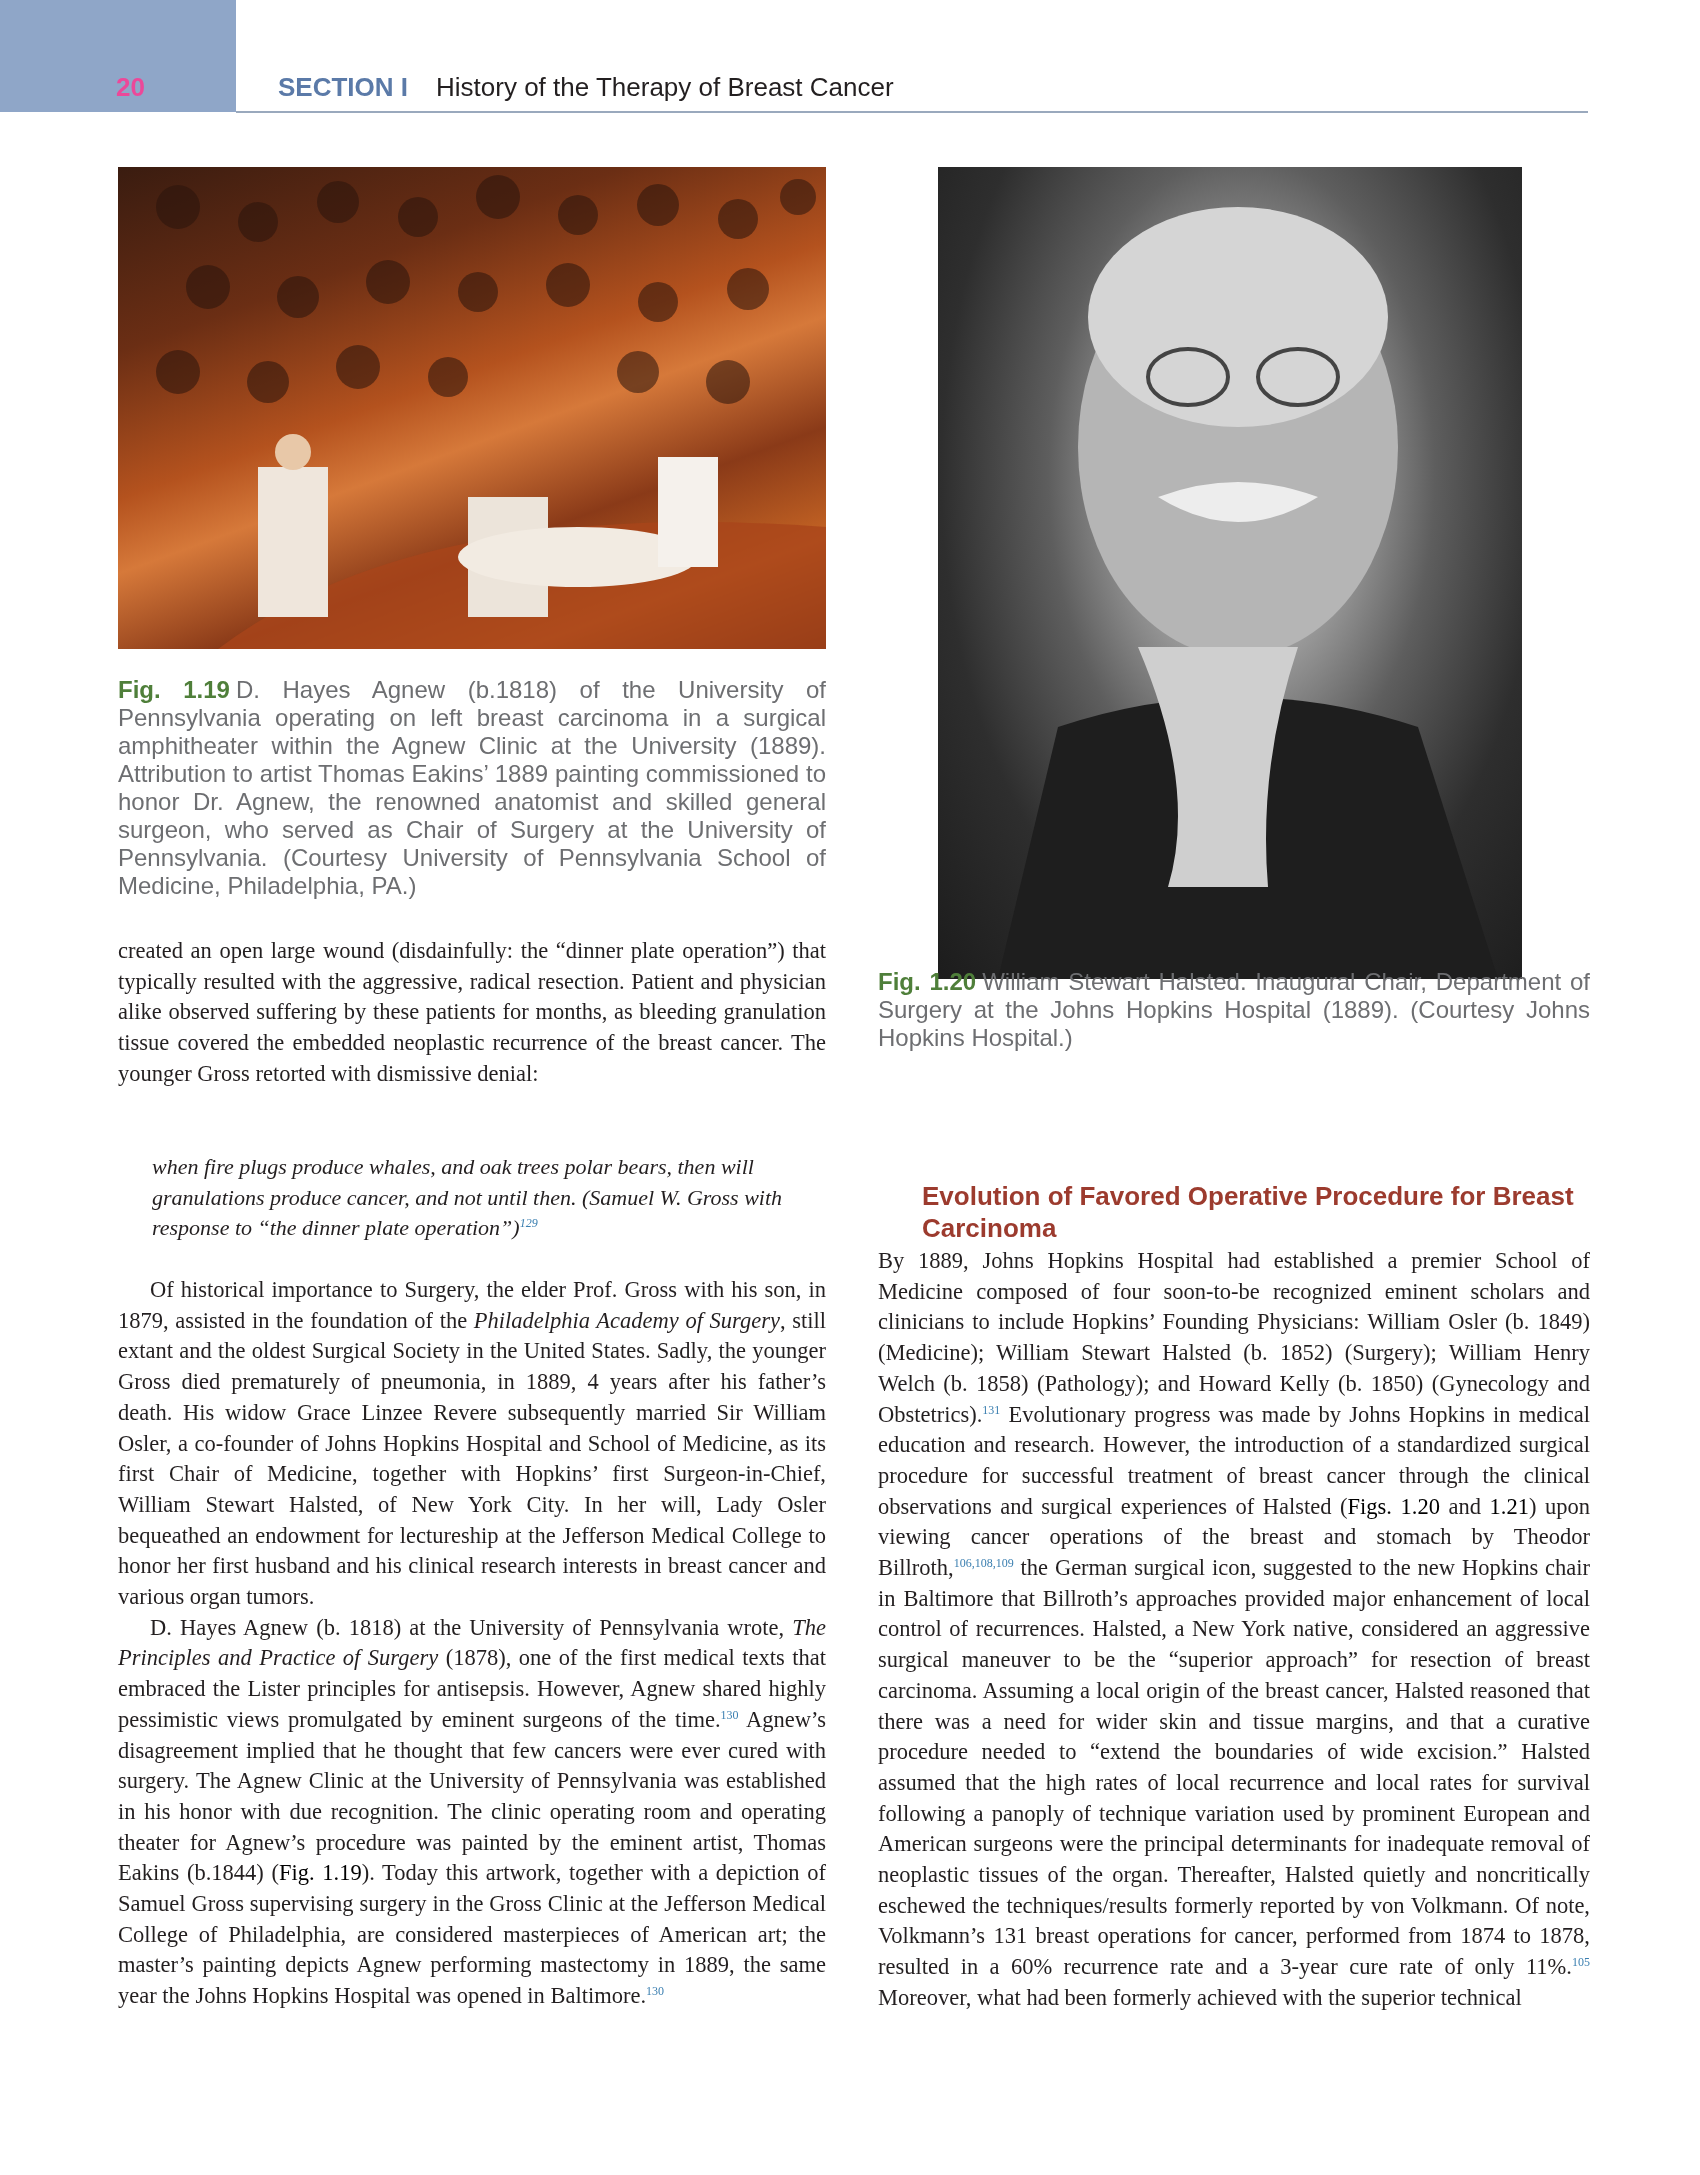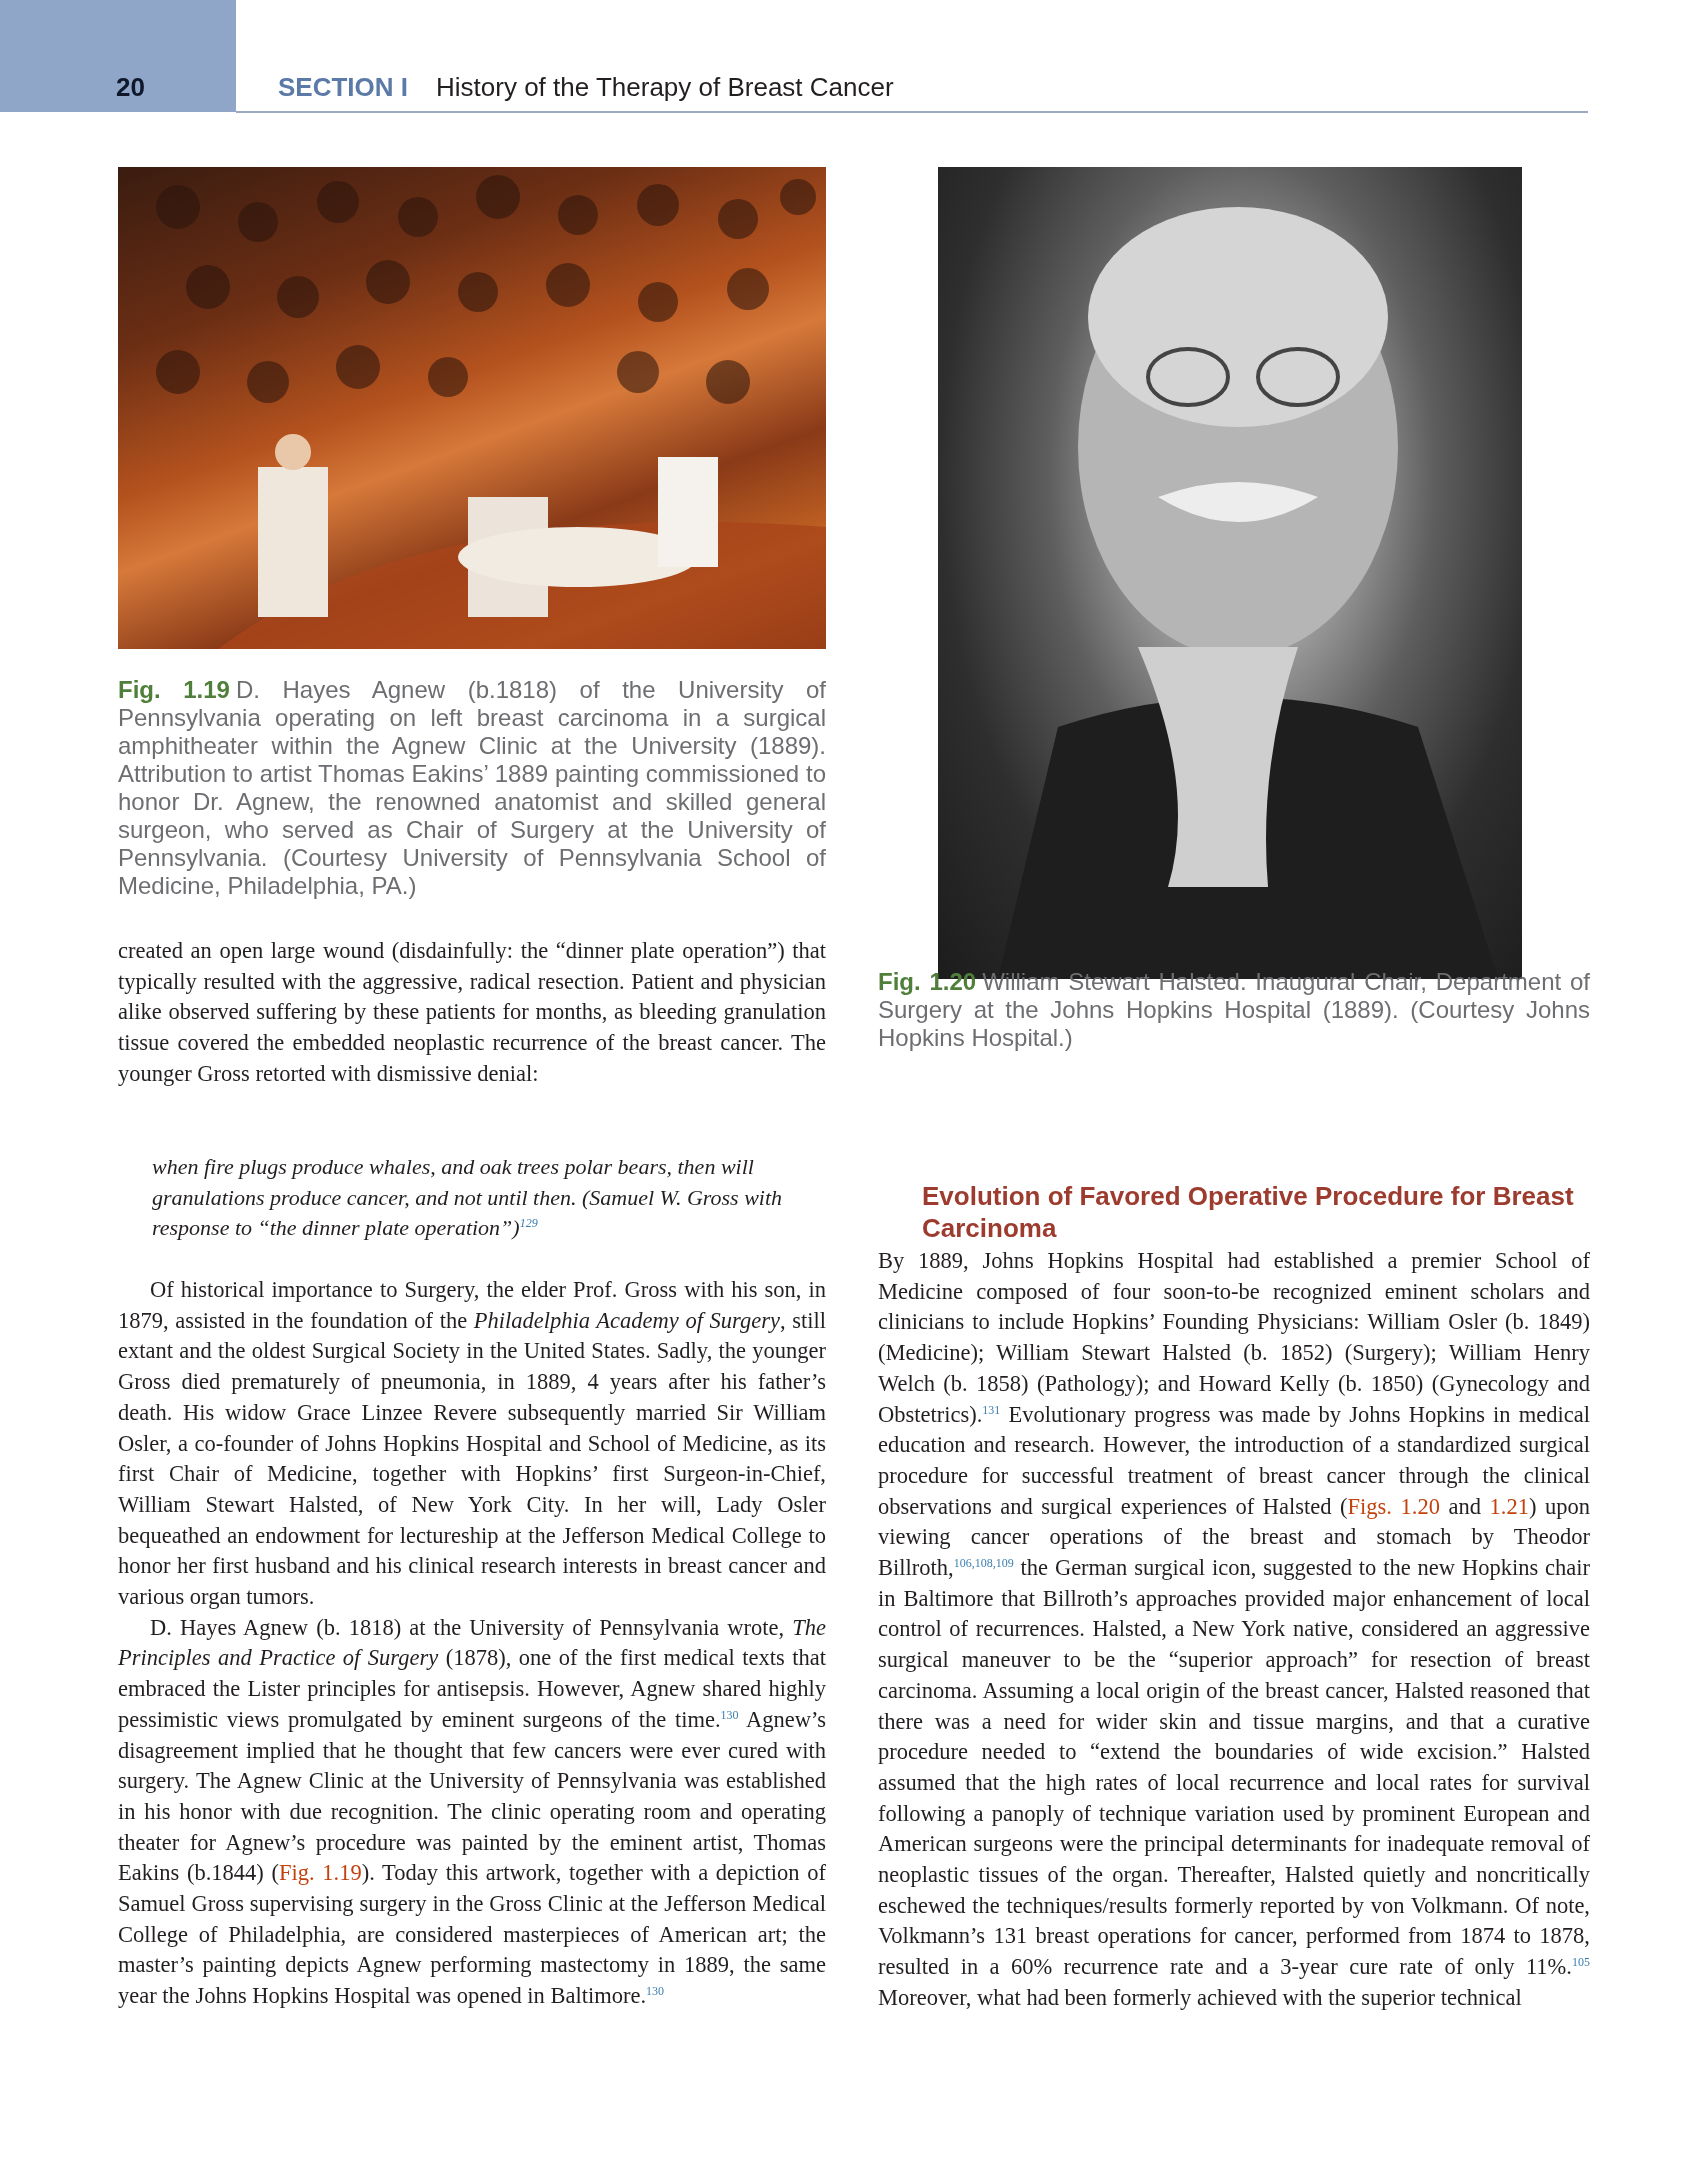--- a/index.html
+++ b/index.html
@@ -1,18 +1,18 @@
 <!DOCTYPE html>
 <html><head>
 <meta charset="utf-8">
 <style>
   html, body { margin:0; padding:0; background:#ffffff; }
   body { width:1700px; height:2175px; position:relative; overflow:hidden; font-family:"Liberation Serif", serif; color:#231f20; }
   .page-tab { position:absolute; left:0; top:0; width:236px; height:112px; background:#8fa6c8; }
-  .page-num { position:absolute; left:116px; top:72px; font-family:"Liberation Sans", sans-serif; font-size:26px; color:#0f172a; font-weight:bold; }
+  .page-num { position:absolute; left:116px; top:72px; font-family:"Liberation Sans", sans-serif; font-size:26px; color:#ec4899; font-weight:bold; }
   .running-head { position:absolute; left:278px; top:72px; font-family:"Liberation Sans", sans-serif; font-size:26px; color:#231f20; }
   .running-head .sec { color:#5b7aa8; font-weight:bold; margin-right:28px; }
   .rule { position:absolute; left:236px; top:111px; width:1352px; height:2px; background:#9aa9bd; }
 
   .fig { position:absolute; overflow:hidden; }
   .fig119 { left:118px; top:167px; width:708px; height:482px; background:linear-gradient(160deg,#3a1c10 0%,#6b2e14 25%,#b4521e 45%,#d6793a 55%,#8a3a18 70%,#c56424 85%,#5a2410 100%); }
   .fig120 { left:938px; top:167px; width:584px; height:812px; background:radial-gradient(ellipse at 52% 38%, #d8d8d8 0%, #a9a9a9 22%, #5e5e5e 45%, #2e2e2e 70%, #1c1c1c 100%); }
 
   .caption { position:absolute; font-family:"Liberation Sans", sans-serif; font-size:24px; line-height:28px; color:#6d6e71; text-align:justify; }
   .caption .fl { color:#4f7f3a; font-weight:bold; margin-right:6px; }
@@ -20,21 +20,21 @@
   .cap120 { left:878px; top:968px; width:712px; }
 
   .col { position:absolute; font-size:22.5px; line-height:30.7px; text-align:justify; }
   .col p { margin:0; }
   .col p.ind { text-indent:32px; }
   .colL1 { left:118px; top:936px; width:708px; }
   .quote { position:absolute; left:152px; top:1152px; width:642px; font-style:italic; font-size:22px; line-height:30.5px; }
   .colL2 { left:118px; top:1275px; width:708px; }
   .heading { position:absolute; left:878px; top:1180px; width:712px; font-family:"Liberation Sans", sans-serif; font-weight:bold; font-size:26px; line-height:32px; color:#9c3b2e;margin-left:44px; }
   .colR { left:878px; top:1246px; width:712px; }
-  .link { color:#c2410c; }
+  .link { color:#000000; }
   sup { font-size:12px; color:#3b7fb0; vertical-align:super; line-height:0; }
 </style>
 </head>
 <body>
 
 <div class="page-tab"></div>
 <div class="page-num">20</div>
 <div class="running-head"><span class="sec">SECTION I</span><span>History of the Therapy of Breast Cancer</span></div>
 <div class="rule"></div>
 

